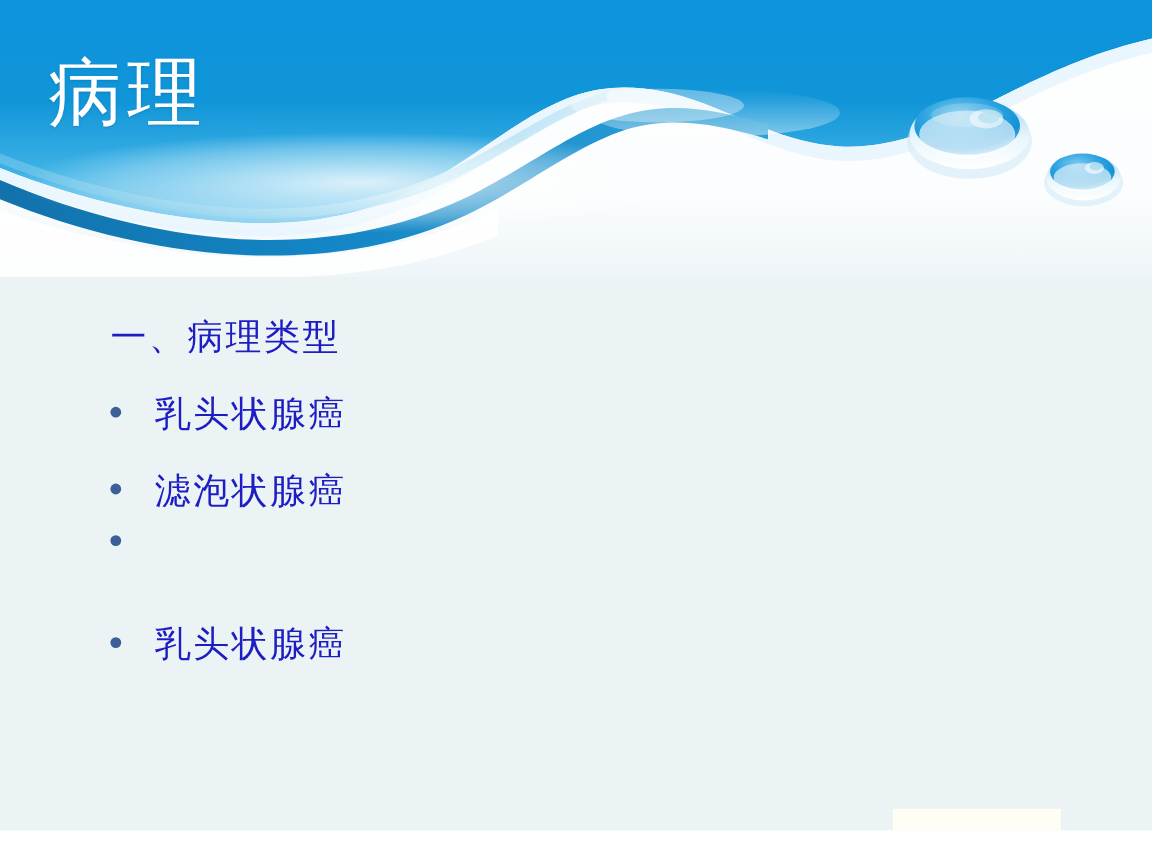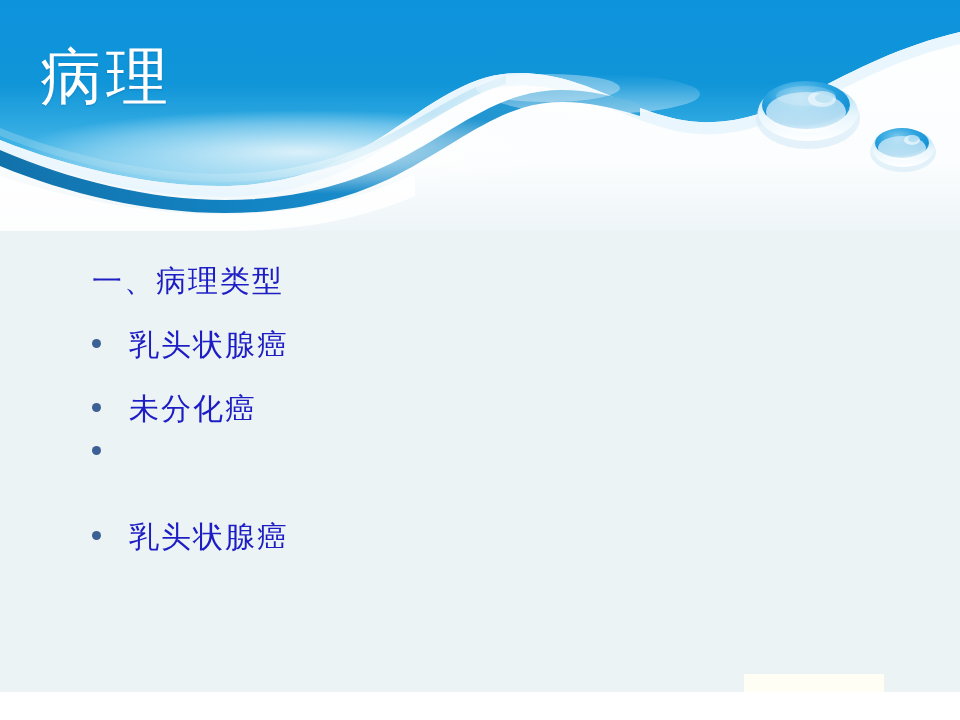--- a/index.html
+++ b/index.html
@@ -264,21 +264,21 @@
         <span class="heading-text">一、病理类型</span>
       </div>
 
       <div class="bullet-row">
         <span class="bullet-dot"></span>
         <span class="bullet-text">乳头状腺癌</span>
       </div>
 
       <div class="bullet-row">
         <span class="bullet-dot"></span>
-        <span class="bullet-text">未分化癌</span>
+        <span class="bullet-text">滤泡状腺癌</span>
       </div>
 
       <div class="bullet-row">
         <span class="bullet-dot"></span>
       </div>
 
       <div class="bullet-row">
         <span class="bullet-dot"></span>
         <span class="bullet-text">乳头状腺癌</span>
       </div>

